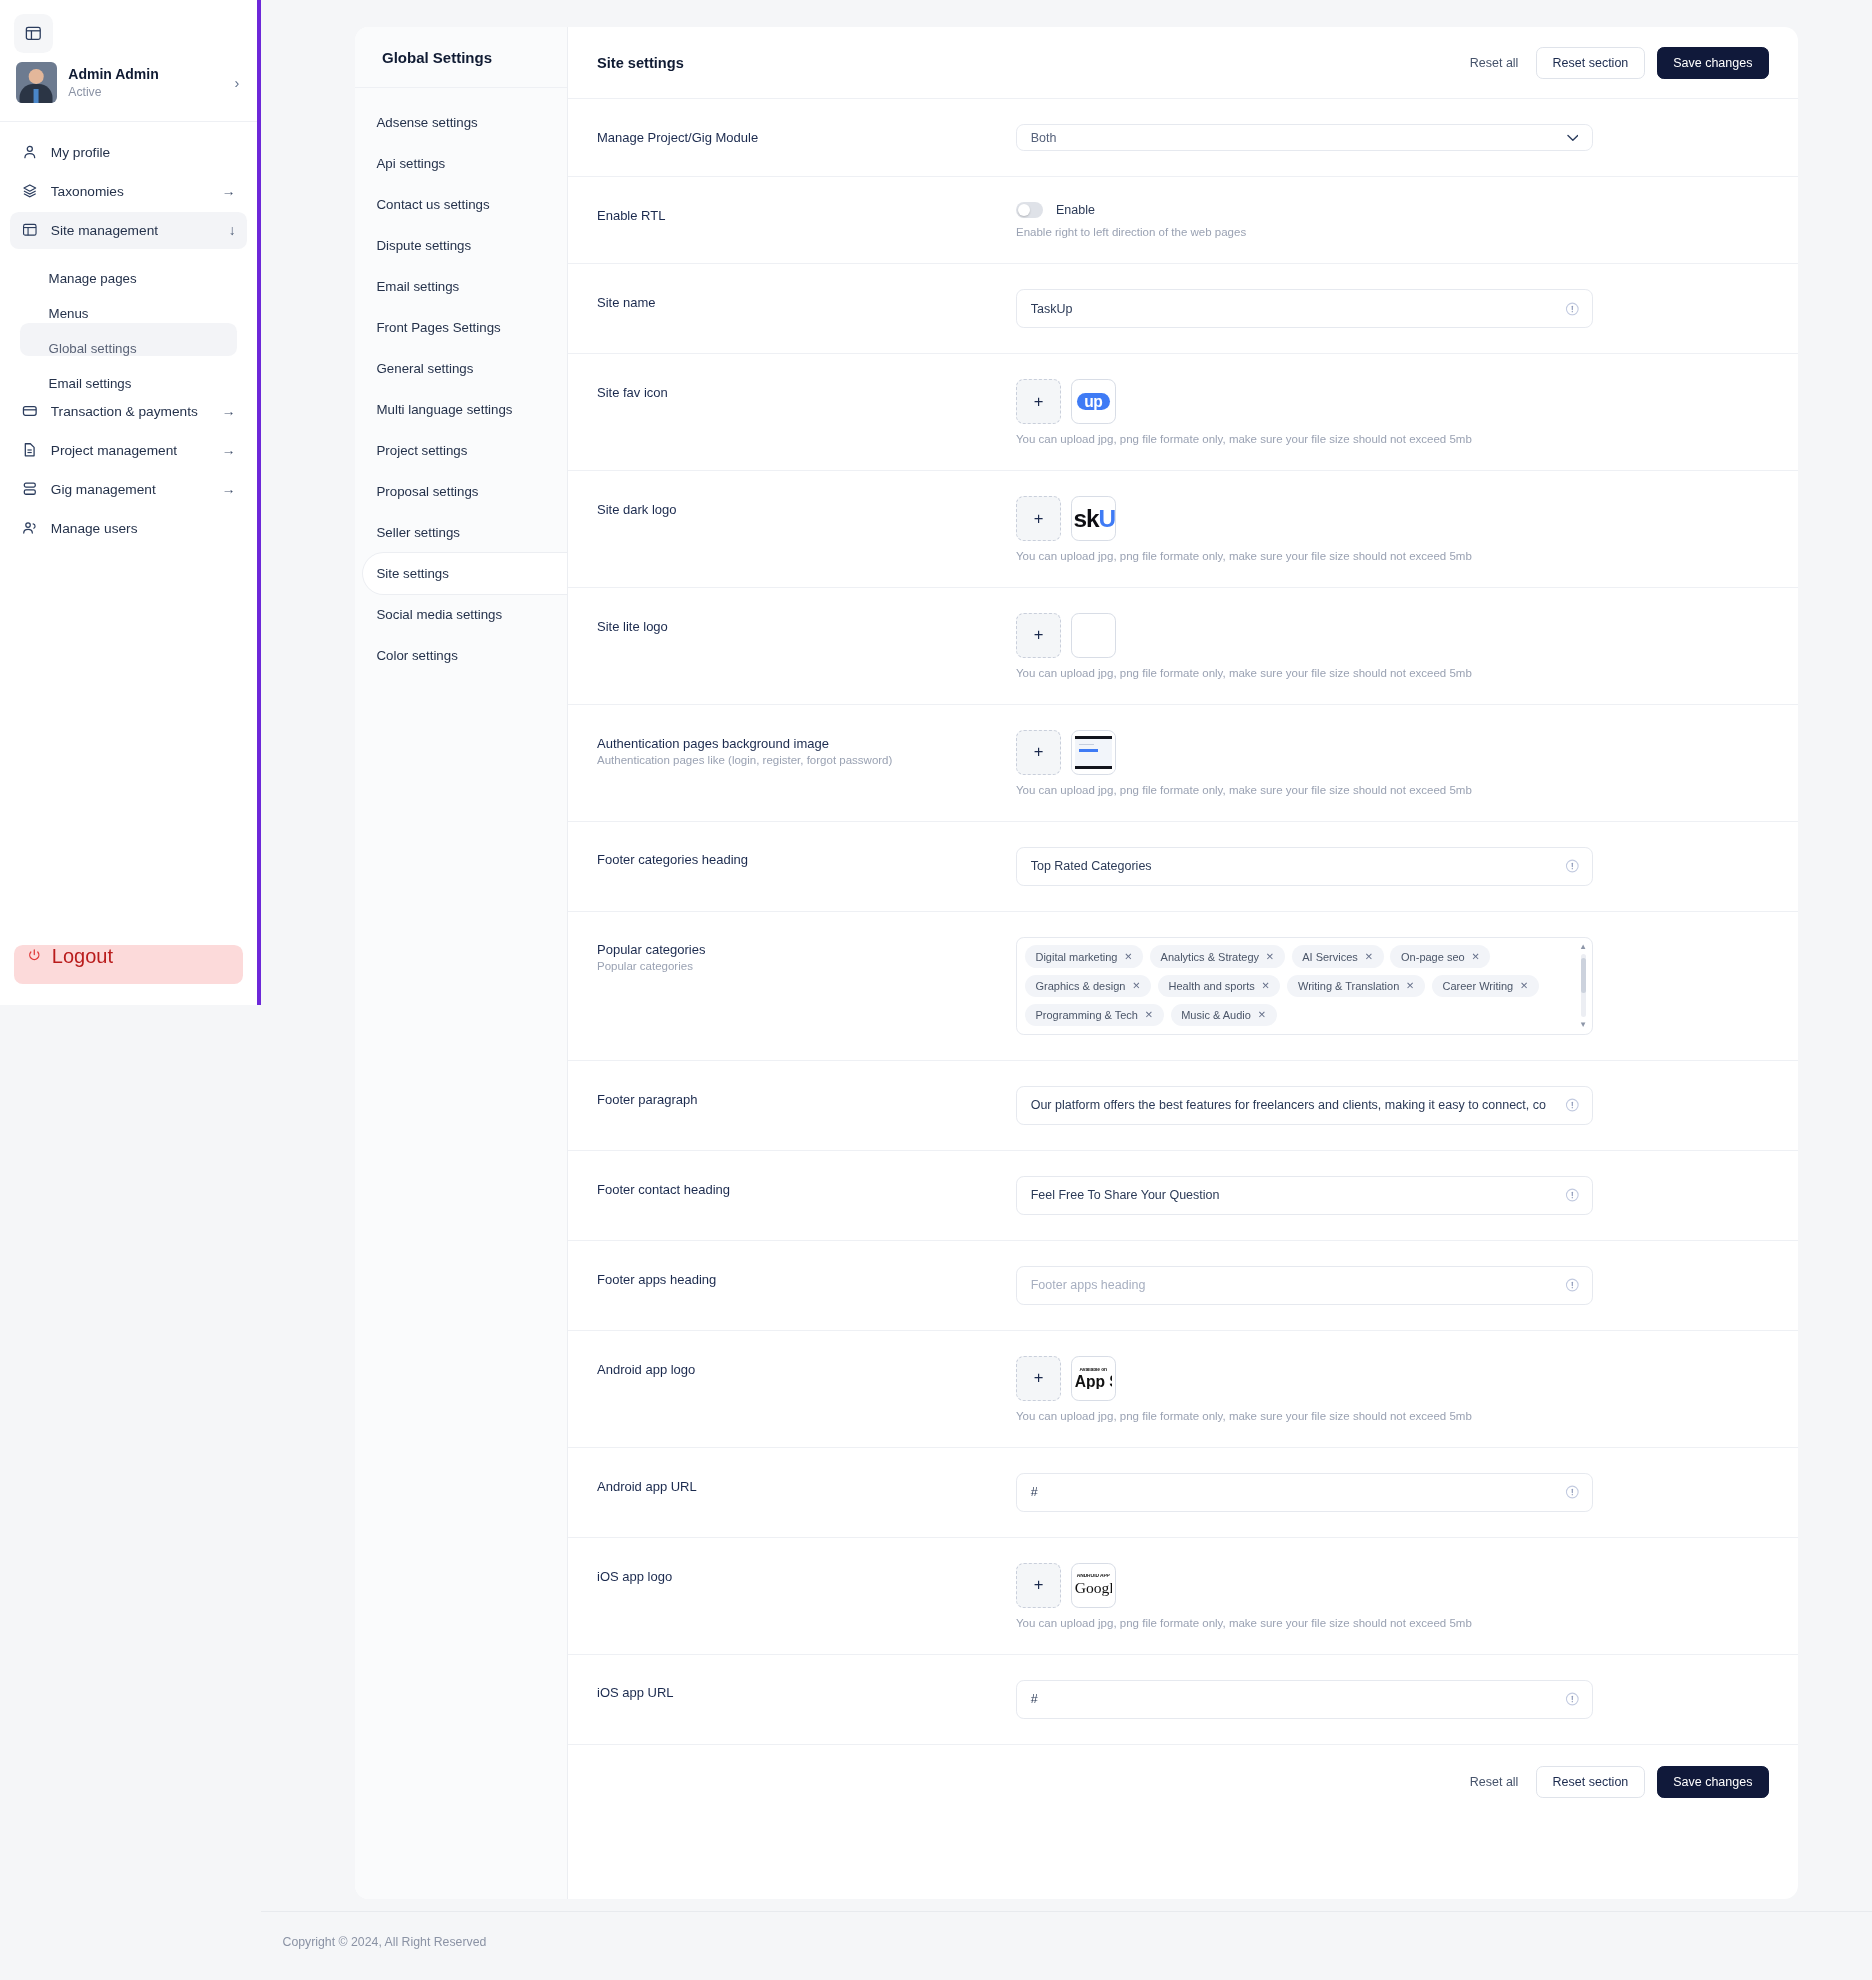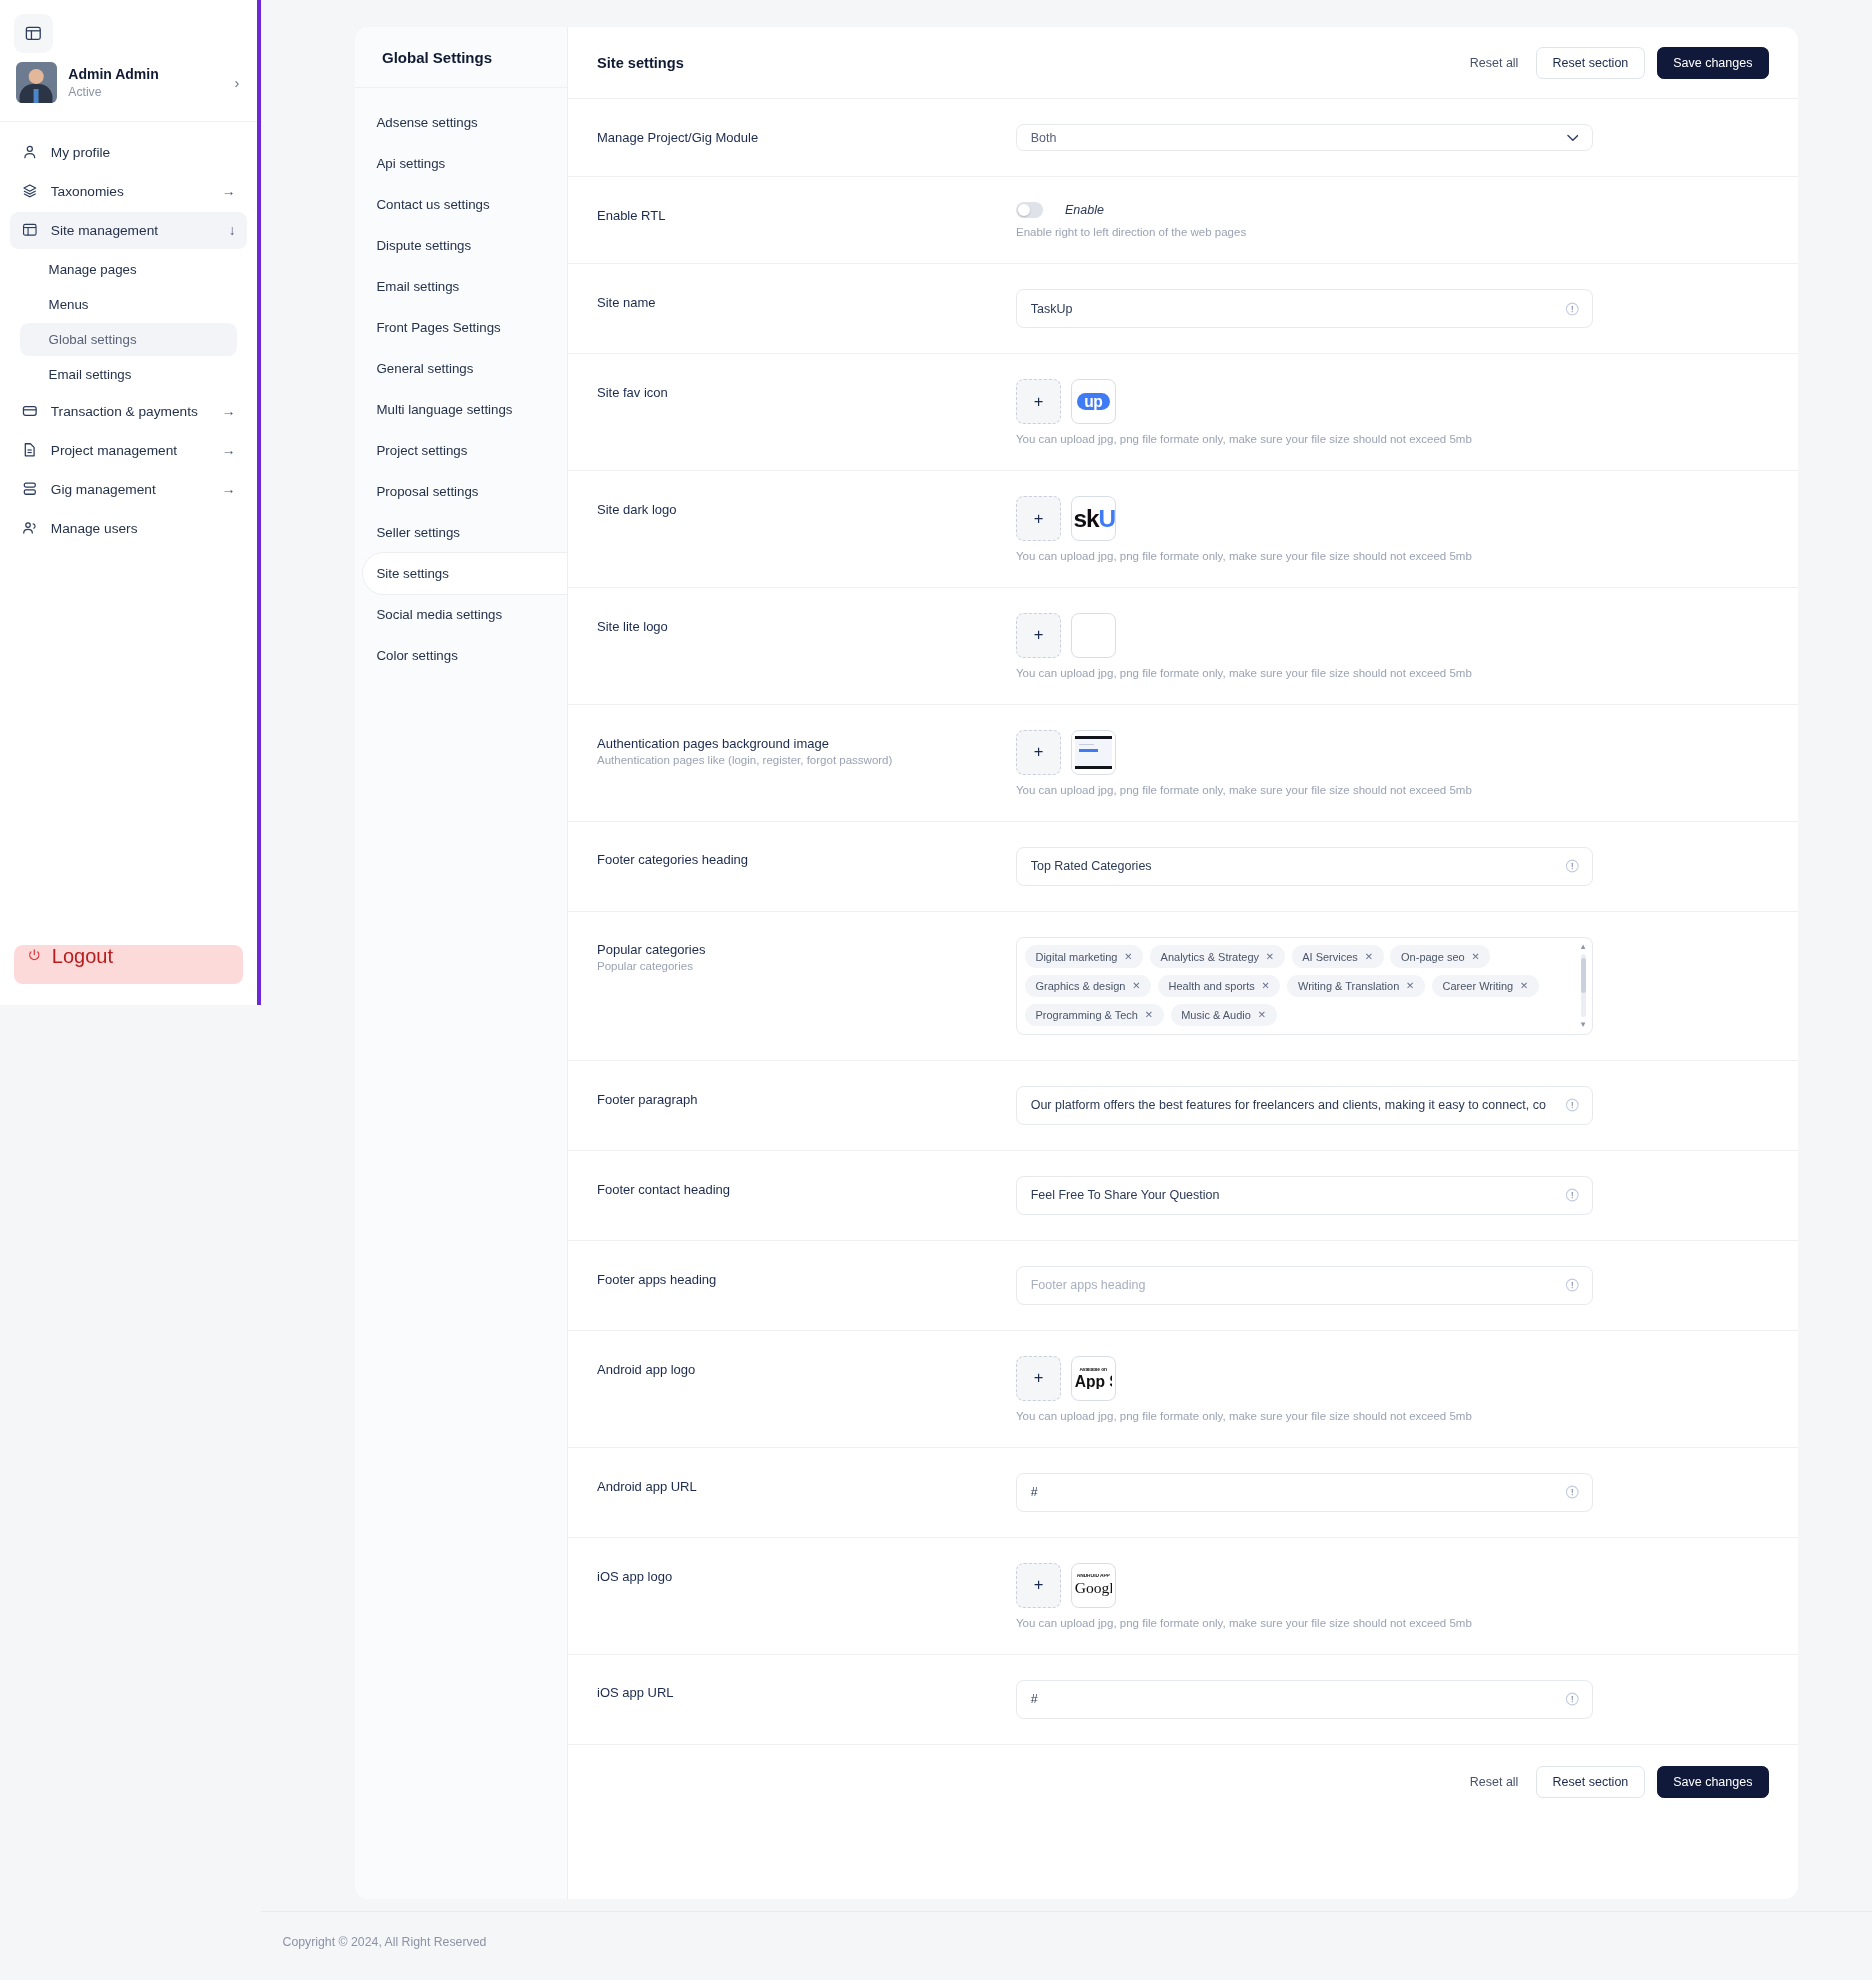--- a/index.html
+++ b/index.html
@@ -82,21 +82,21 @@
     cursor: pointer;
     margin-bottom: 2px;
   }
   .nav-item.active { background: #f3f4f7; }
   .nav-item .ic { width: 17.6px; height: 17.6px; display: flex; align-items: center; justify-content: center; flex: 0 0 auto; color: #2b3c5d; }
   .nav-item .label { flex: 1 1 auto; }
   .nav-item .arrow { color: #44536e; font-size: 13.7px; }
   .subnav { padding: 2px 9.8px 0 9.8px; }
   .sub-item {
     height: 33px;
-    display: flex; align-items: center;
+    display: flex; align-items: flex-end;
     padding: 0 11.7px 0 29px;
     font-size: 13.3px;
     color: #25324b;
     border-radius: 8.8px;
     cursor: pointer;
     margin-bottom: 2px;
   }
   .sub-item.active { background: #f3f4f7; color: #5a6377; }
   .sidebar-spacer { flex: 1 1 auto; }
   .logout {
@@ -229,21 +229,21 @@
     background: #fff;
     display: flex; align-items: center;
     justify-content: space-between;
     padding: 0 13.7px;
     font-size: 12.5px;
     color: #55617a;
     cursor: pointer;
   }
   .select .chev { color: #2b3c5d; font-size: 11.7px; }
 
-  .toggle-wrap { display: flex; align-items: center; gap: 22px; font-style: italic; }
+  .toggle-wrap { display: flex; align-items: center; gap: 13px; }
   .toggle {
     width: 27px; height: 15.6px;
     border-radius: 8.8px;
     background: #dfe2e8;
     position: relative;
     cursor: pointer;
     flex: 0 0 auto;
   }
   .toggle .knob {
     position: absolute; left: 1.5px; top: 1.5px;

